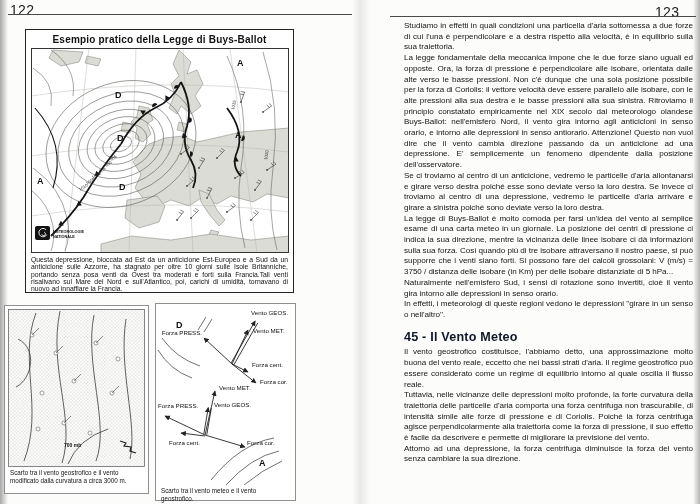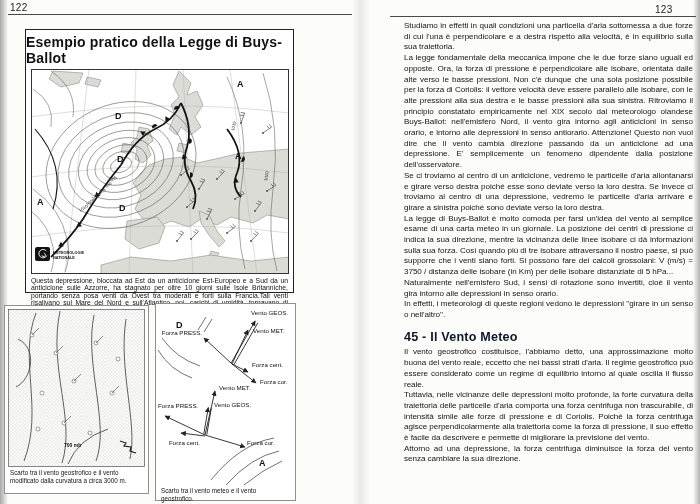--- a/index.html
+++ b/index.html
@@ -6,29 +6,29 @@
   body{
     width:700px;height:504px;position:relative;overflow:hidden;
     background:#fcfcfb;color:#1e1e1e;
     font-family:"Liberation Sans", sans-serif;
   }
   .edge{position:absolute;top:0;bottom:0;pointer-events:none}
   .edge-l{left:0;width:8px;background:linear-gradient(90deg,#a8a8a6,rgba(255,255,255,0))}
   .edge-r{right:0;width:7px;background:linear-gradient(270deg,#b3b3b1,rgba(255,255,255,0))}
   .gutter{position:absolute;left:352px;top:0;bottom:0;width:18px;pointer-events:none;
     background:linear-gradient(90deg,rgba(0,0,0,0),rgba(0,0,0,.08) 45%,rgba(0,0,0,0))}
-  .pageno{position:absolute;font-size:10px;color:#222;letter-spacing:.3px}
+  .pageno{position:absolute;font-size:14px;color:#222;letter-spacing:.3px}
   .rule{position:absolute;height:1px;background:#4a4a48}
   #rule-l{left:8px;top:14px;width:344px}
   #rule-r{left:390px;top:16px;width:306px}
 
   
   .figure-main{position:absolute;left:25px;top:29px;width:269px;height:264px;
     border:1.4px solid #222;background:#fff;box-sizing:border-box}
-  .fig-title{font-weight:bold;font-size:14px;padding-top:4px;letter-spacing:.2px;color:#111}
+  .fig-title{text-align:center;font-weight:bold;font-size:10px;padding-top:4px;letter-spacing:.2px;color:#111}
   svg.map{display:block;margin:3px auto 0;background:#fff}
   .fig-caption{font-size:6.8px;line-height:7.3px;text-align:justify;padding:3px 5px 0 5px;color:#121212}
 
   
   .panel{position:absolute;border:1px solid #909090;background:#fff;box-sizing:border-box}
   #panel-curv{left:4px;top:305px;width:145px;height:189px}
   #panel-vec{left:155px;top:303px;width:141px;height:198px}
   .panel-caption{font-size:6.3px;line-height:8px;color:#121212;padding:2px 5px;text-align:left}
 
   

